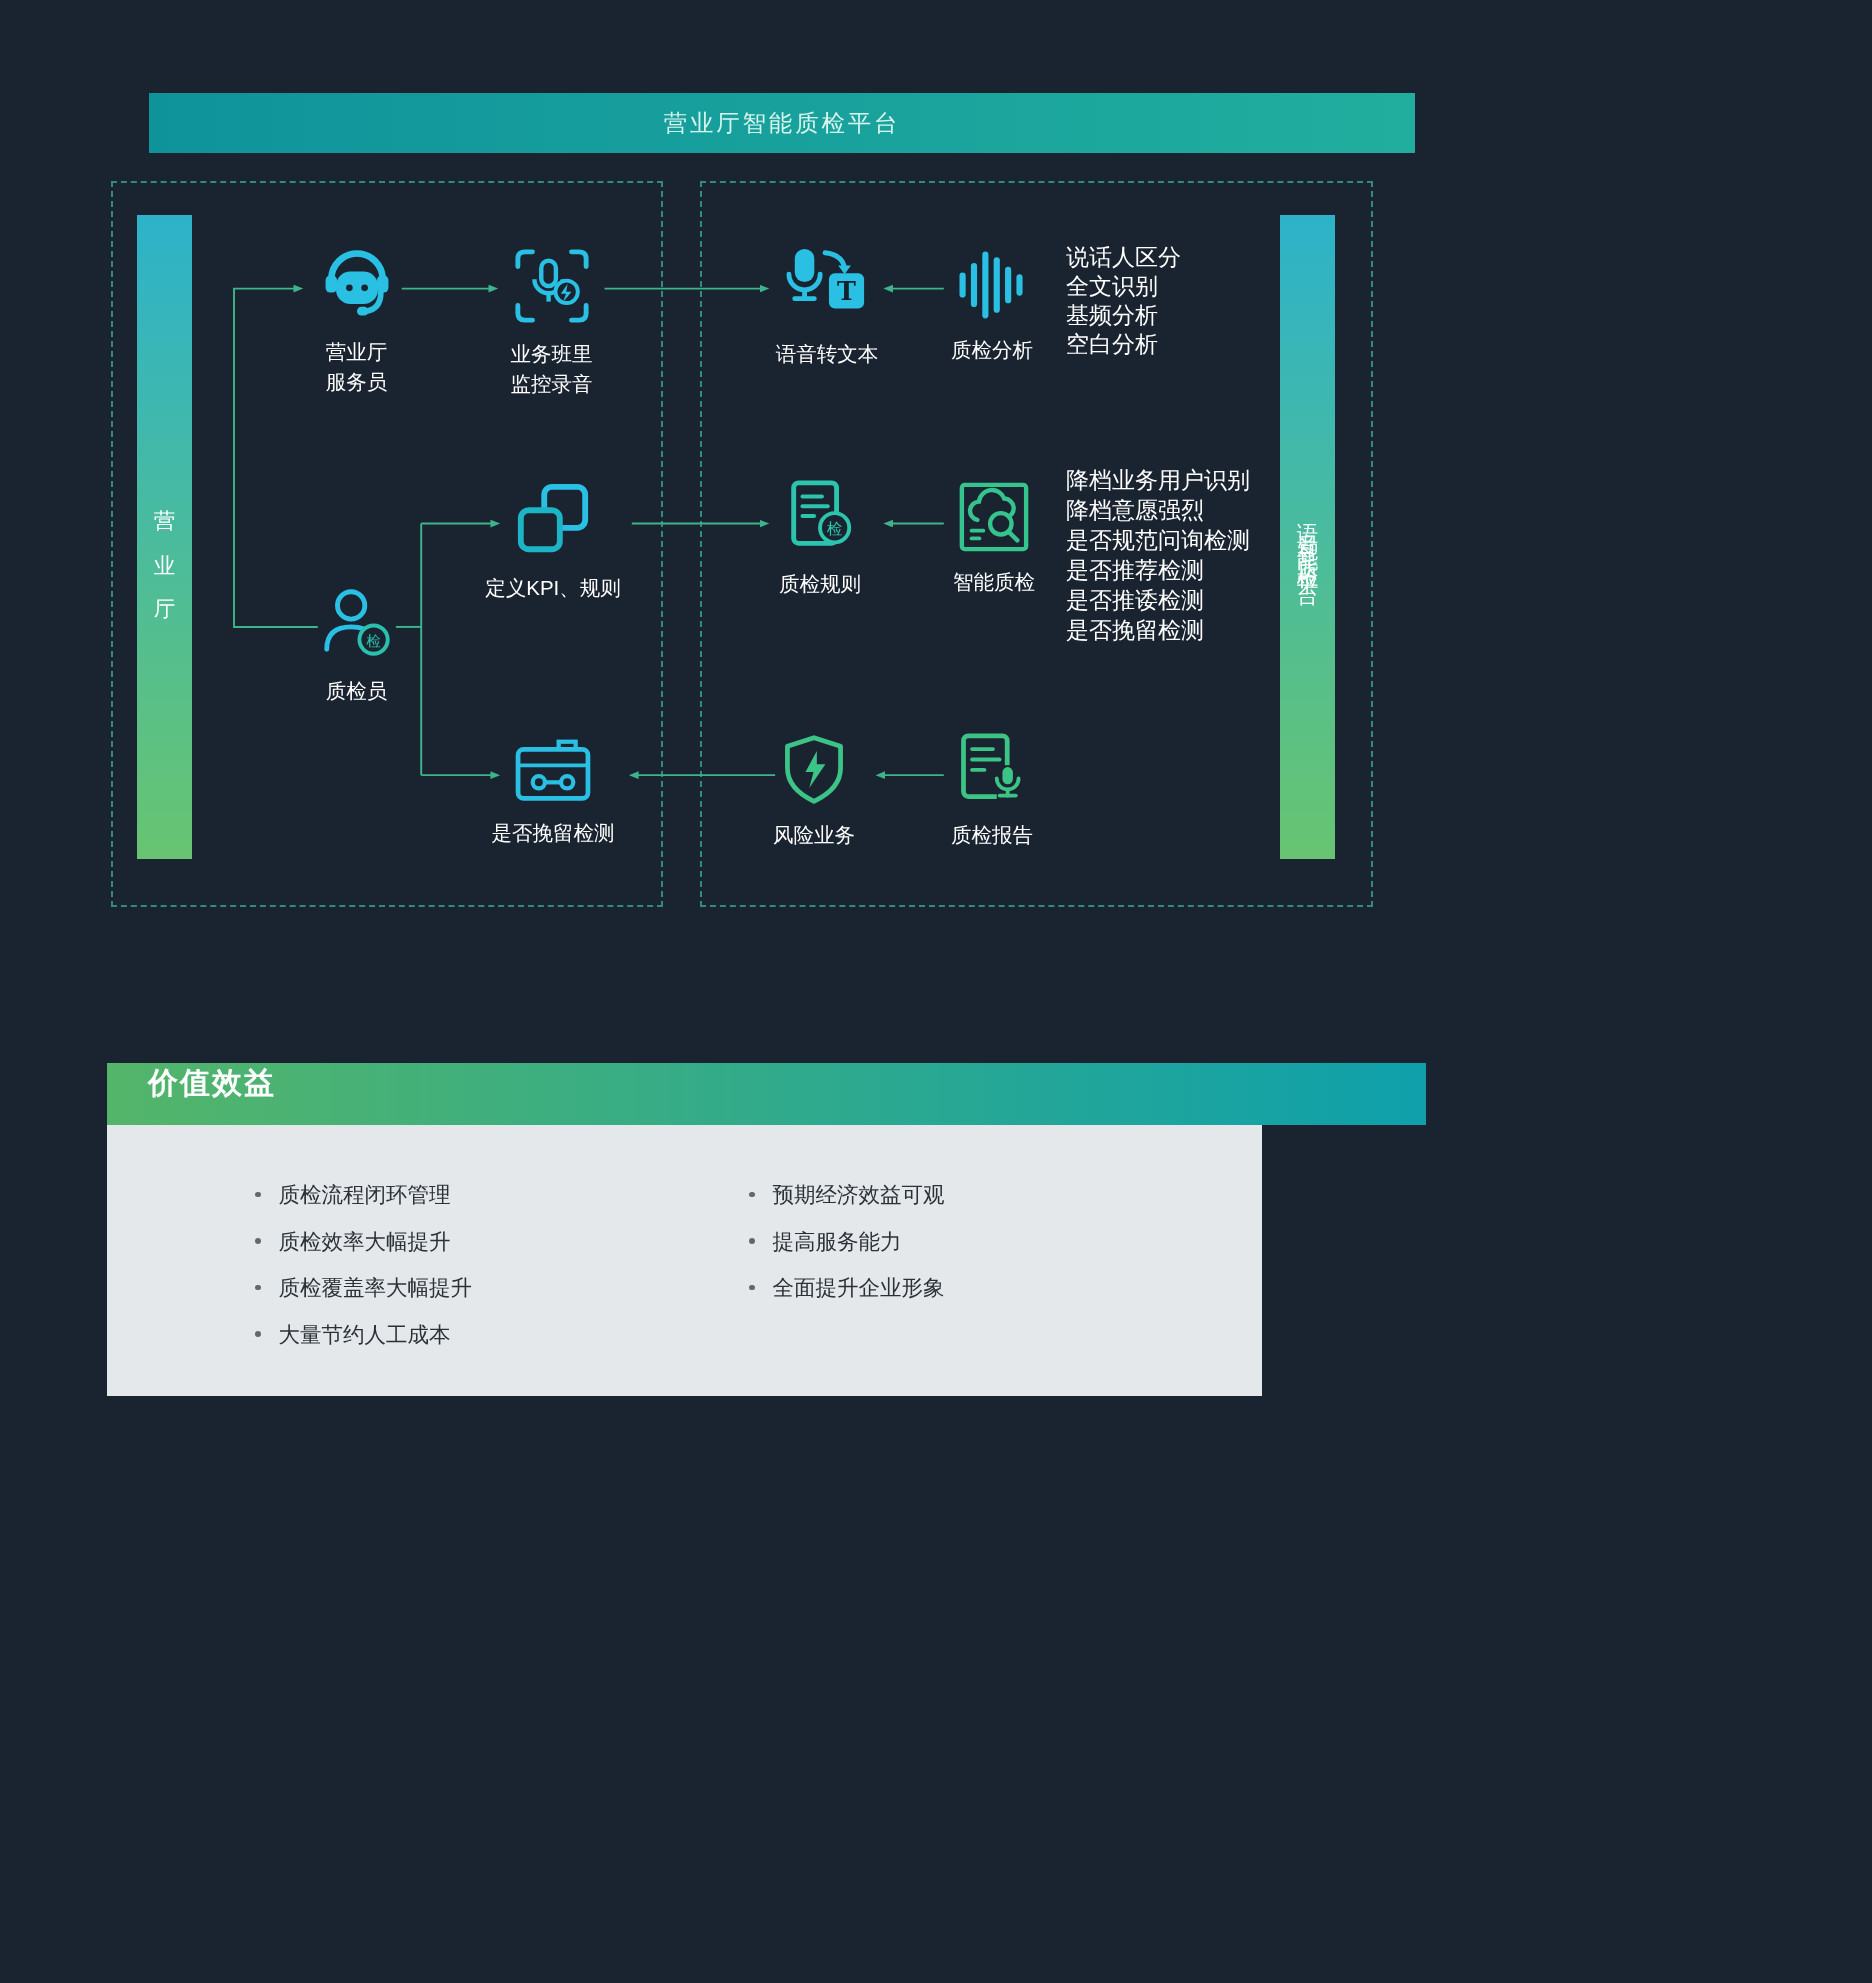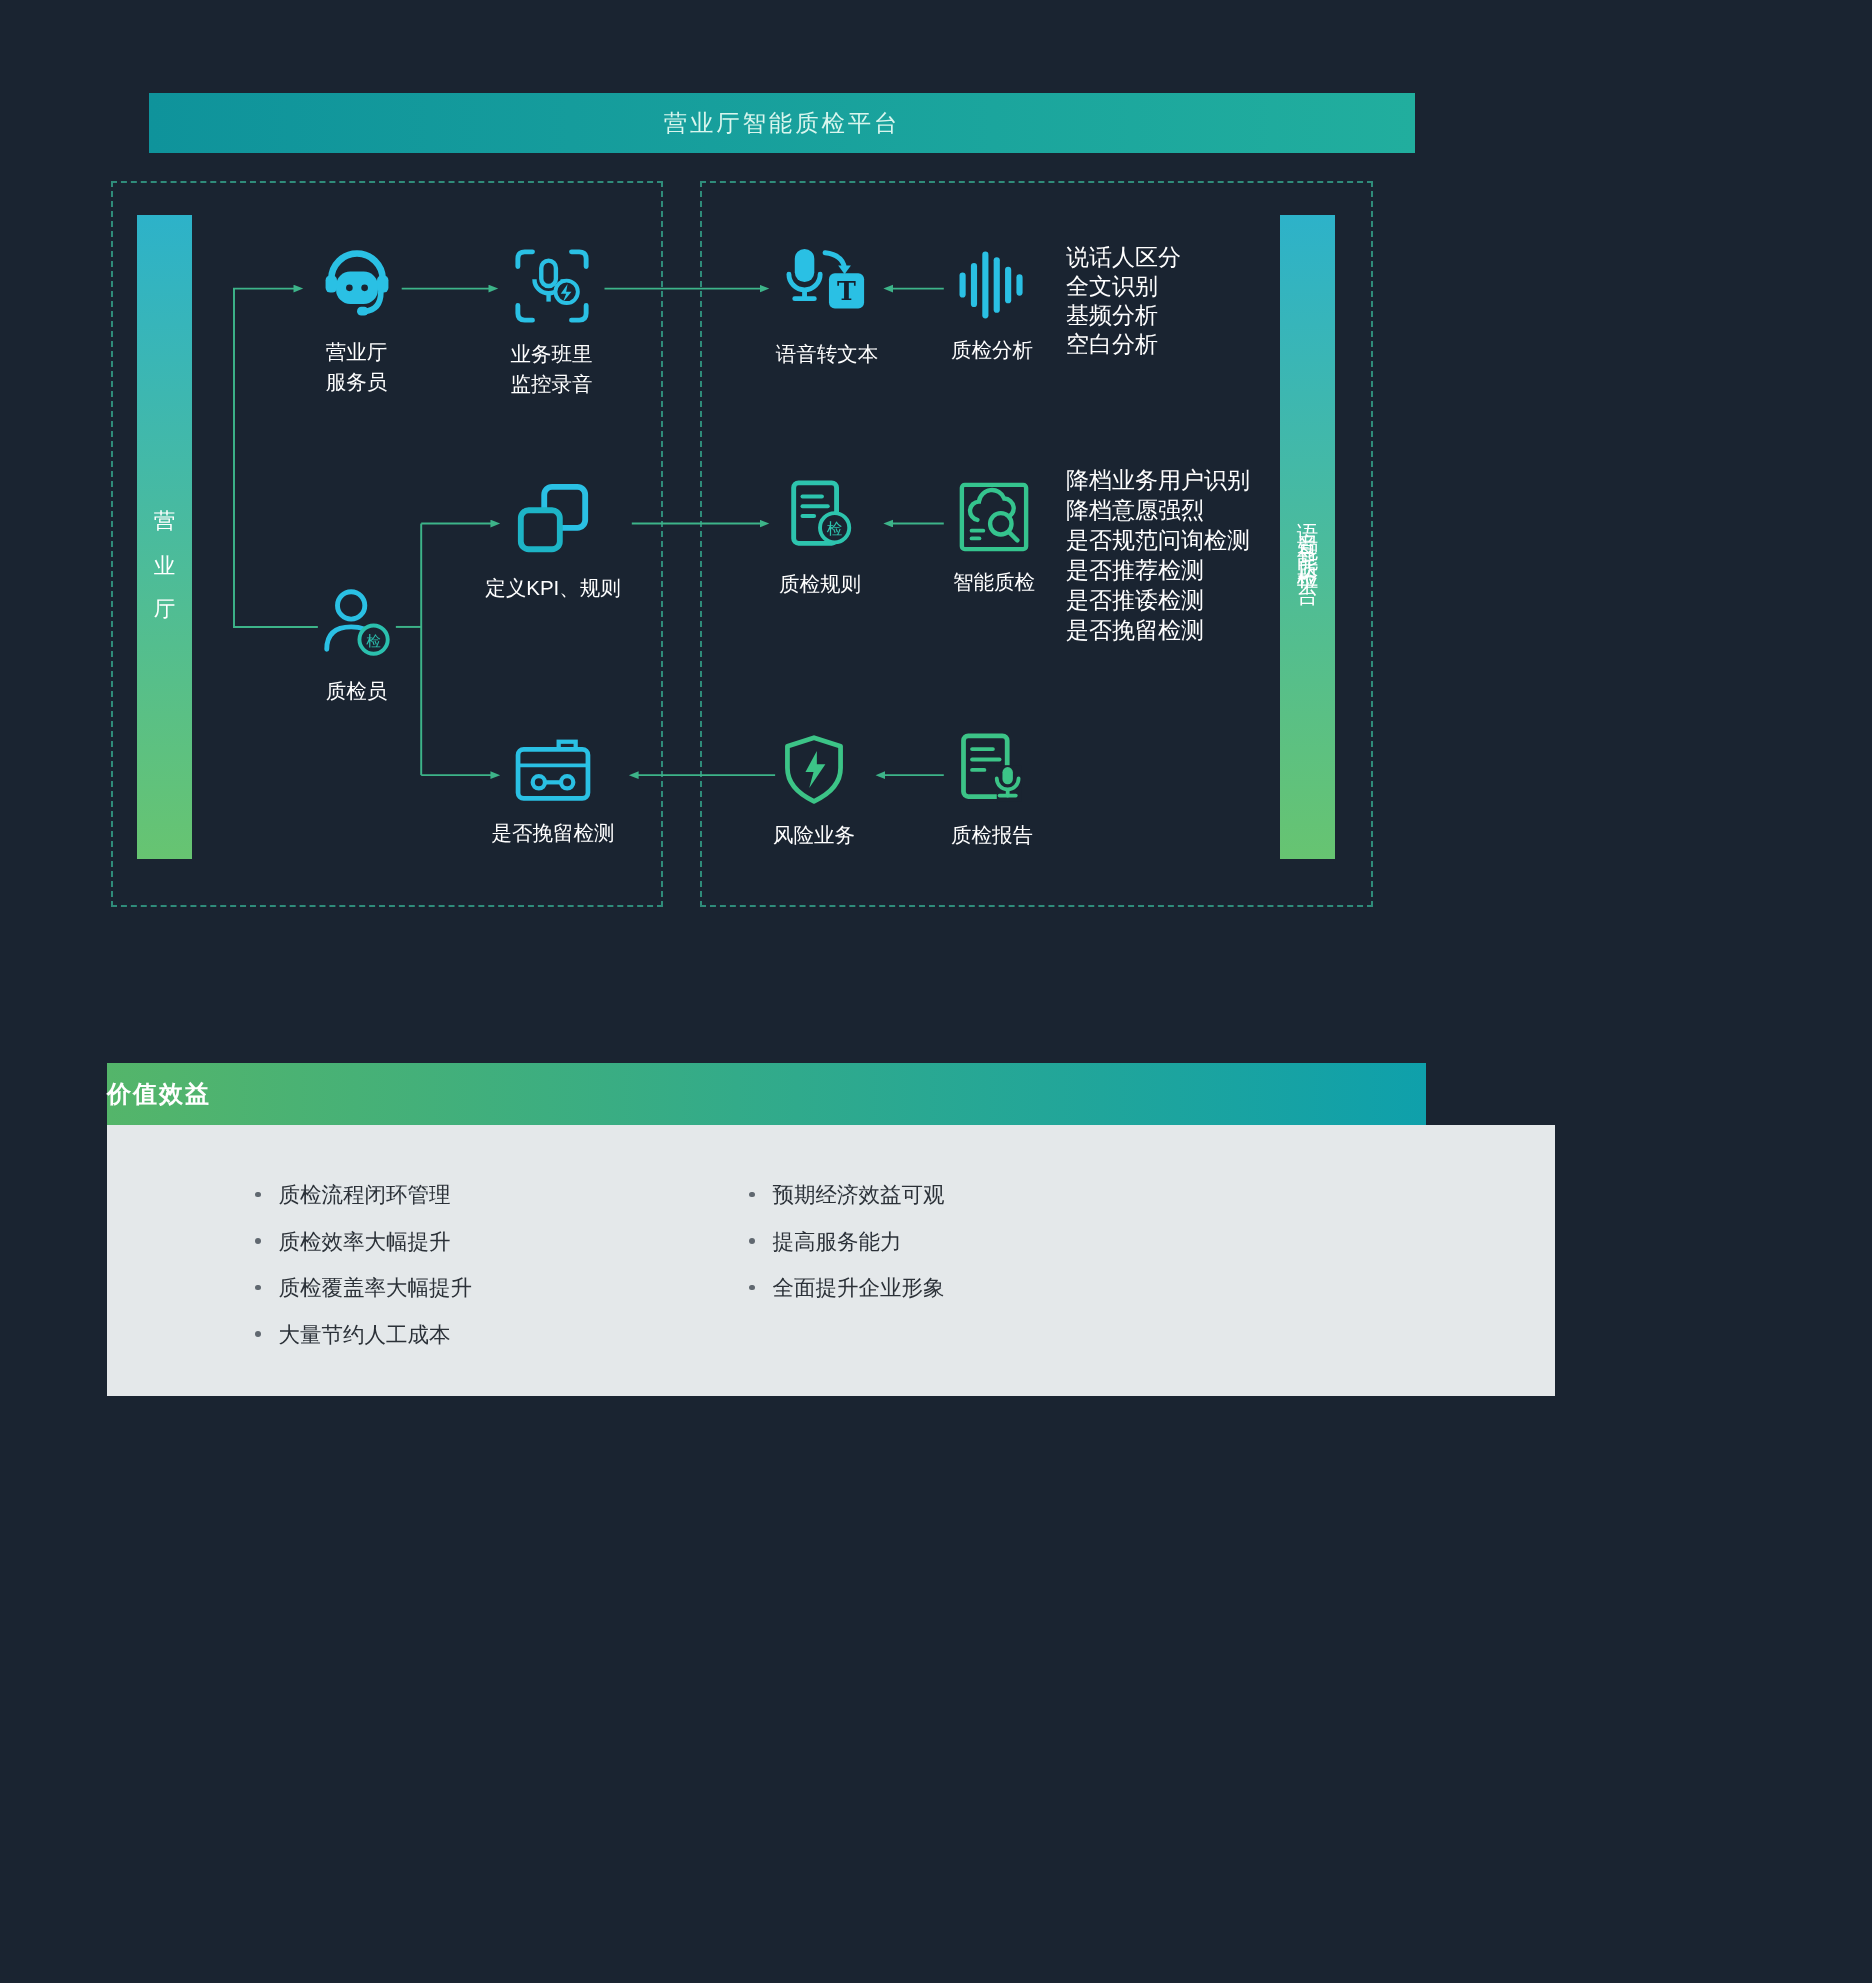--- a/index.html
+++ b/index.html
@@ -58,25 +58,25 @@
   .annotation { position:absolute; color:#ffffff; font-size:23px; }
   .annotation .ann-line { line-height:29px; }
   .ann-1 { left:1066px; top:243px; }
   .ann-2 { left:1066px; top:465px; }
   .ann-2 .ann-line { line-height:30px; }
 
   
   .benefits-header {
     position:absolute; left:107px; top:1063px; width:1319px; height:62px;
     background:linear-gradient(90deg,#54b56a 0%, #0fa0ab 100%);
-    display:flex; align-items:center; 
-    color:#ffffff; font-size:24px; font-weight:bold; letter-spacing:2px;
+    display:flex; align-items:flex-start; padding-left:41px;
+    color:#ffffff; font-size:30px; font-weight:bold; letter-spacing:2px;
   }
   .benefits-body {
-    position:absolute; left:107px; top:1125px; width:1448px; height:271px;
+    position:absolute; left:107px; top:1125px; width:1155px; height:271px;
     background:#e4e8ea;
   }
   .benefit-col { position:absolute; list-style:none; }
   .benefit-col.left  { left:148px; top:57px; }
   .benefit-col.right { left:642px; top:57px; }
   .benefit-item {
     display:flex; align-items:center; height:25px; margin-bottom:21.5px;
     font-size:21.5px; color:#2b3138;
   }
   .benefit-item .dot {

